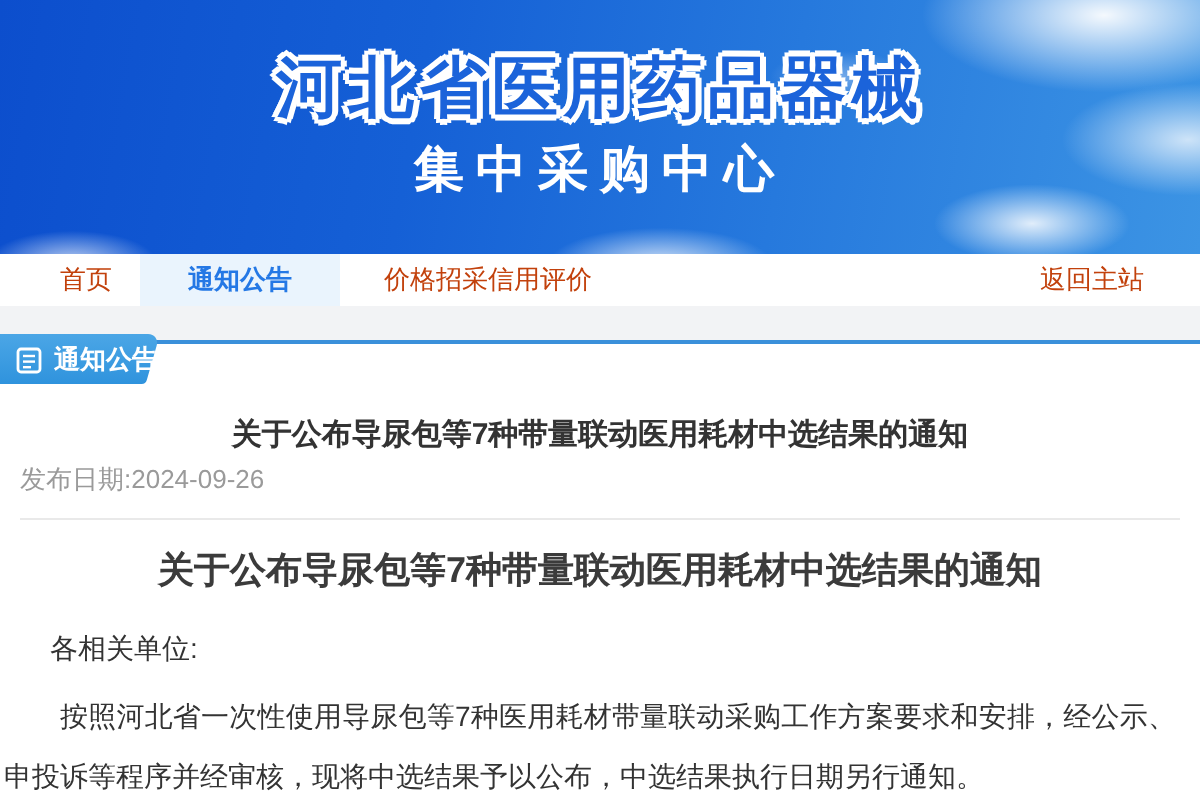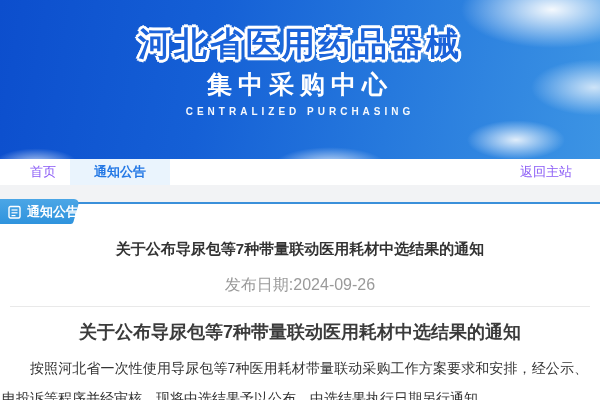--- a/index.html
+++ b/index.html
@@ -1,21 +1,21 @@
 <!DOCTYPE html>
 <html><head>
 <meta charset="utf-8">
 <style>
   * { margin:0; padding:0; box-sizing:border-box; }
   html,body { width:600px; height:400px; overflow:hidden; background:#fff;
     font-family:"Liberation Sans","DejaVu Sans",sans-serif; }
 
   
   .banner {
-    position:relative; width:600px; height:159px;
+    position:relative; width:600px; height:127px;
     background:
       radial-gradient(ellipse 130px 55px at 92% 6%,  rgba(255,255,255,.95), rgba(255,255,255,0) 70%),
       radial-gradient(ellipse 90px 40px  at 99% 55%, rgba(255,255,255,.75), rgba(255,255,255,0) 70%),
       radial-gradient(ellipse 70px 28px  at 86% 88%, rgba(255,255,255,.85), rgba(255,255,255,0) 70%),
       radial-gradient(ellipse 80px 26px  at 55% 104%,rgba(255,255,255,.8),  rgba(255,255,255,0) 70%),
       radial-gradient(ellipse 60px 22px  at 6% 103%, rgba(255,255,255,.7),  rgba(255,255,255,0) 70%),
       radial-gradient(ellipse 50px 18px  at 70% 30%, rgba(255,255,255,.35), rgba(255,255,255,0) 70%),
       linear-gradient(100deg,#0c4ecd 0%,#1560d6 35%,#2679dd 65%,#3c94e4 100%);
     text-align:center; color:#fff;
   }
@@ -24,58 +24,58 @@
     color:#1b63da;
     text-shadow:-2px -2px 0 #fff, 2px -2px 0 #fff, -2px 2px 0 #fff, 2px 2px 0 #fff,
                  0 -3px 0 #fff, 0 3px 0 #fff, -3px 0 0 #fff, 3px 0 0 #fff;
   }
   .banner-sub { margin-top:1px; font-size:25px; font-weight:bold; letter-spacing:6px; }
   .banner-en  { margin-top:5px; font-size:10px; font-weight:bold; letter-spacing:4px; opacity:.96; }
 
   
   .nav { display:flex; align-items:stretch; height:26px; background:#fff; padding:0 14px; }
   .nav-item { display:flex; align-items:center; padding:0 14px; font-size:13px;
-    color:#8b5cf6; text-decoration:none; cursor:pointer; white-space:nowrap; }
+    color:#c2410c; text-decoration:none; cursor:pointer; white-space:nowrap; }
   .nav-item.active { background:#eaf4fd; color:#2478e5; font-weight:bold; padding:0 24px; }
   .nav-item.home { margin-left:2px; }
   .nav-item.back { margin-left:auto; }
 
   
   .crumb { position:relative; height:42px; }
   .crumb-gray { height:18px; background:#f2f3f5; }
   .crumb-line { position:absolute; left:0; right:0; top:17px; height:2px; background:#3a90da; }
   .crumb-tab { position:absolute; left:0; top:14px; height:25px; width:84px; z-index:2;
     display:flex; align-items:center; padding-left:8px; color:#fff; font-size:13px; font-weight:bold; }
   .crumb-tab::before { content:""; position:absolute; left:-12px; top:0; bottom:0; right:4px;
     background:linear-gradient(#4ba6e6,#2f93dd);
     border-radius:5px 6px 2px 0; transform:skewX(-16deg); transform-origin:top left; z-index:-1; }
   .crumb-tab .ico { display:inline-flex; margin-right:6px; }
 
   
   .content { padding:0 10px; }
   .notice-title { margin-top:13px; text-align:center; font-size:15px; font-weight:bold; color:#333; }
-  .pub-date { margin-top:16px; text-align:center; font-size:16px; color:#9a9a9a; }
+  .pub-date { margin-top:4px; font-size:13px; color:#9a9a9a; }
   .divider { margin-top:10px; border-top:1px solid #e9e9e9; }
   .body-title { margin-top:13px; text-align:center; font-size:18px; font-weight:600; color:#3b3b3b; }
   .salutation { margin-top:19px; padding-left:15px; font-size:14px; color:#333; }
   .paragraph { margin-top:9px; font-size:14px; color:#333; line-height:30px;
     text-indent:2em; padding:0; margin-left:-8px; margin-right:2px; text-align:justify; }
 </style>
 </head>
 <body>
 
 <div class="banner">
   <div class="banner-title">河北省医用药品器械</div>
   <div class="banner-sub">集中采购中心</div>
-  <div class="banner-en">CENTRALIZED PURCHASING</div>
 </div>
 
 <div class="nav">
   <a class="nav-item home">首页</a>
   <a class="nav-item active">通知公告</a>
+  <a class="nav-item" style="margin-left:8px;">价格招采信用评价</a>
   <a class="nav-item back">返回主站</a>
 </div>
 
 <div class="crumb">
   <div class="crumb-gray"></div>
   <div class="crumb-line"></div>
   <div class="crumb-tab">
     <span class="ico">
       <svg width="13" height="14" viewBox="0 0 13 14" fill="none">
         <rect x="1" y="1.5" width="11" height="11.5" rx="1.5" stroke="#fff" stroke-width="1.4"></rect>
@@ -86,15 +86,16 @@
     </span>
     <span>通知公告</span>
   </div>
 </div>
 
 <div class="content">
   <div class="notice-title">关于公布导尿包等7种带量联动医用耗材中选结果的通知</div>
   <div class="pub-date">发布日期:2024-09-26</div>
   <div class="divider"></div>
   <div class="body-title">关于公布导尿包等7种带量联动医用耗材中选结果的通知</div>
+  <div class="salutation">各相关单位:</div>
   <div class="paragraph">按照河北省一次性使用导尿包等7种医用耗材带量联动采购工作方案要求和安排，经公示、申投诉等程序并经审核，现将中选结果予以公布，中选结果执行日期另行通知。</div>
 
 </div>
 
 </body></html>

